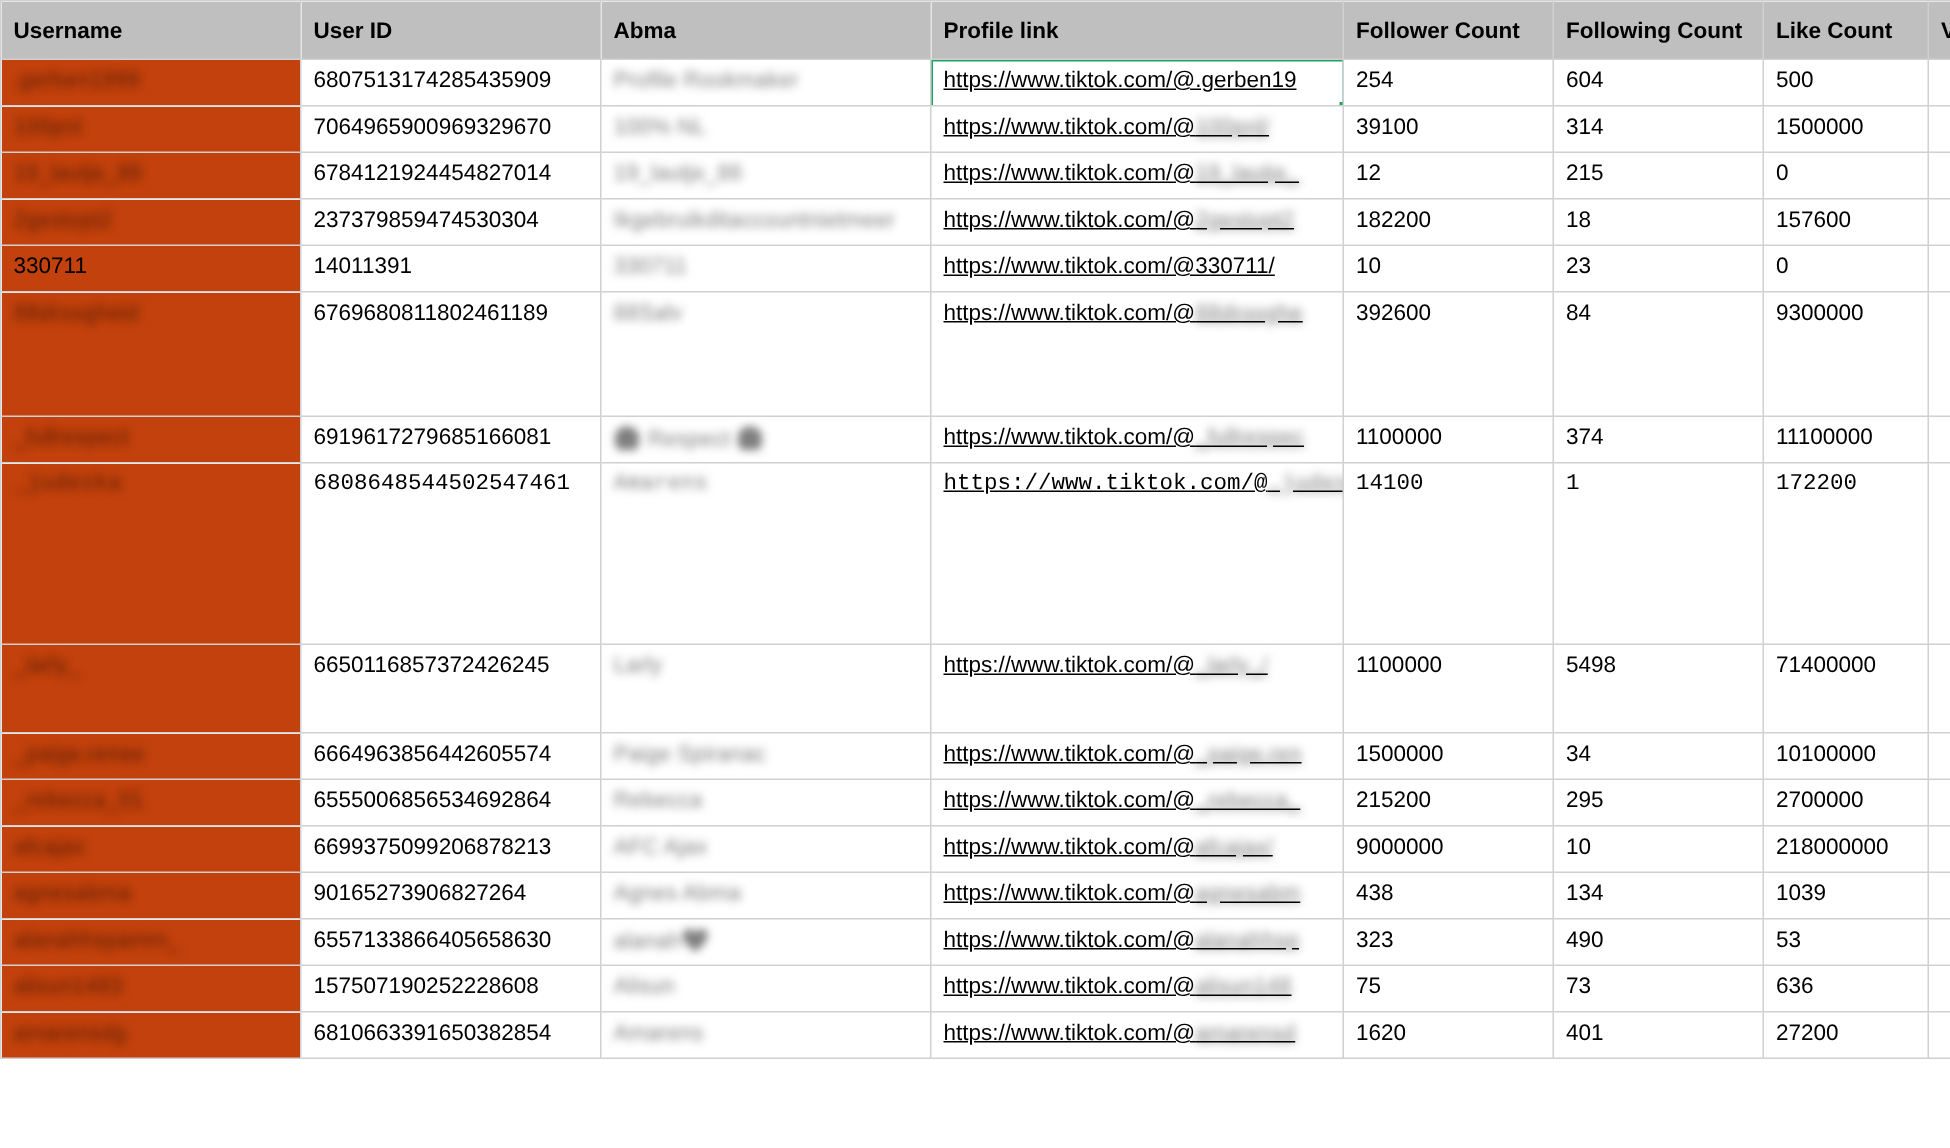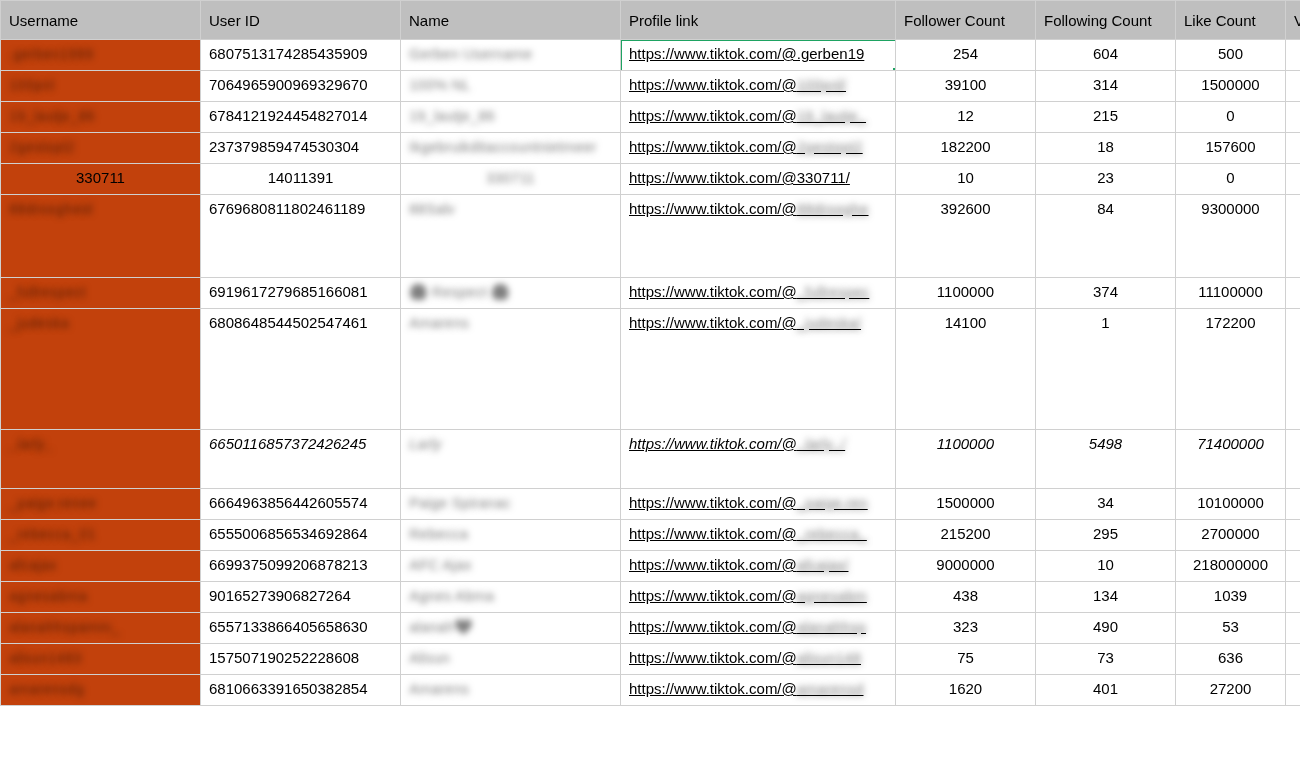--- a/index.html
+++ b/index.html
@@ -24,30 +24,30 @@
     padding: 5px 8px;
     overflow: hidden;
     white-space: nowrap;
     text-overflow: clip;
     vertical-align: top;
     height: 20px;
     box-sizing: content-box;
   }
   .sheet th {
     background: #bfbfbf;
-    font-weight: normal;
+    font-weight: bold;
     text-align: left;
     height: 28px;
     vertical-align: middle;
   }
   .row-hdr {
     background: #c2410c;
   }
   .num {
-    text-align: center;
+    text-align: left;
   }
   .blurred {
     color: transparent;
     text-shadow: 0 0 6px rgba(0,0,0,0.5);
     user-select: none;
   }
   a.profile-link {
     color: #000000;
     text-decoration: underline;
     text-align: center;
@@ -78,54 +78,54 @@
     position: absolute;
     right: -4px;
     bottom: -4px;
     width: 6px;
     height: 6px;
     background: #1ea362;
     pointer-events: none;
   }
   
   .h2 td { height: 72px; margin-top: 25px; }
-  .h3 td { height: 110px; }
-  .h4 td { height: 48px; font-style: italic; }
+  .h3 td { height: 110px; font-family: Liberation Mono, monospace; }
+  .h4 td { height: 48px; }
 </style>
 </head>
 <body>
 
 <table class="sheet">
   <colgroup>
     <col class="c-username">
       <col class="c-userid">
       <col class="c-name">
       <col class="c-profile">
     <col class="c-followers">
       <col class="c-following">
       <col class="c-likes">
       <col class="c-v">
   </colgroup>
   <thead>
     <tr>
       <th>Username</th>
       <th>User ID</th>
-      <th>Name</th>
+      <th>Abma</th>
       <th>Profile link</th>
       <th class="num">Follower Count</th>
       <th class="num">Following Count</th>
       <th class="num">Like Count</th>
       <th>V</th>
     </tr>
   </thead>
   <tbody id="tbody">
       <tr>
         <td class="row-hdr blurred">.gerben1999</td>
         <td>6807513174285435909</td>
-        <td class="blurred">Gerben Username</td>
+        <td class="blurred">Profile Rookmaker</td>
         <td class="selected-cell"><a class="profile-link" href="#">https://www.tiktok.com/@.gerben19</a></td>
         <td class="num">254</td>
         <td class="num">604</td>
         <td class="num">500</td>
         <td></td>
       </tr>
       <tr>
         <td class="row-hdr blurred">100pnl</td>
         <td>7064965900969329670</td>
         <td class="blurred">100% NL</td>

